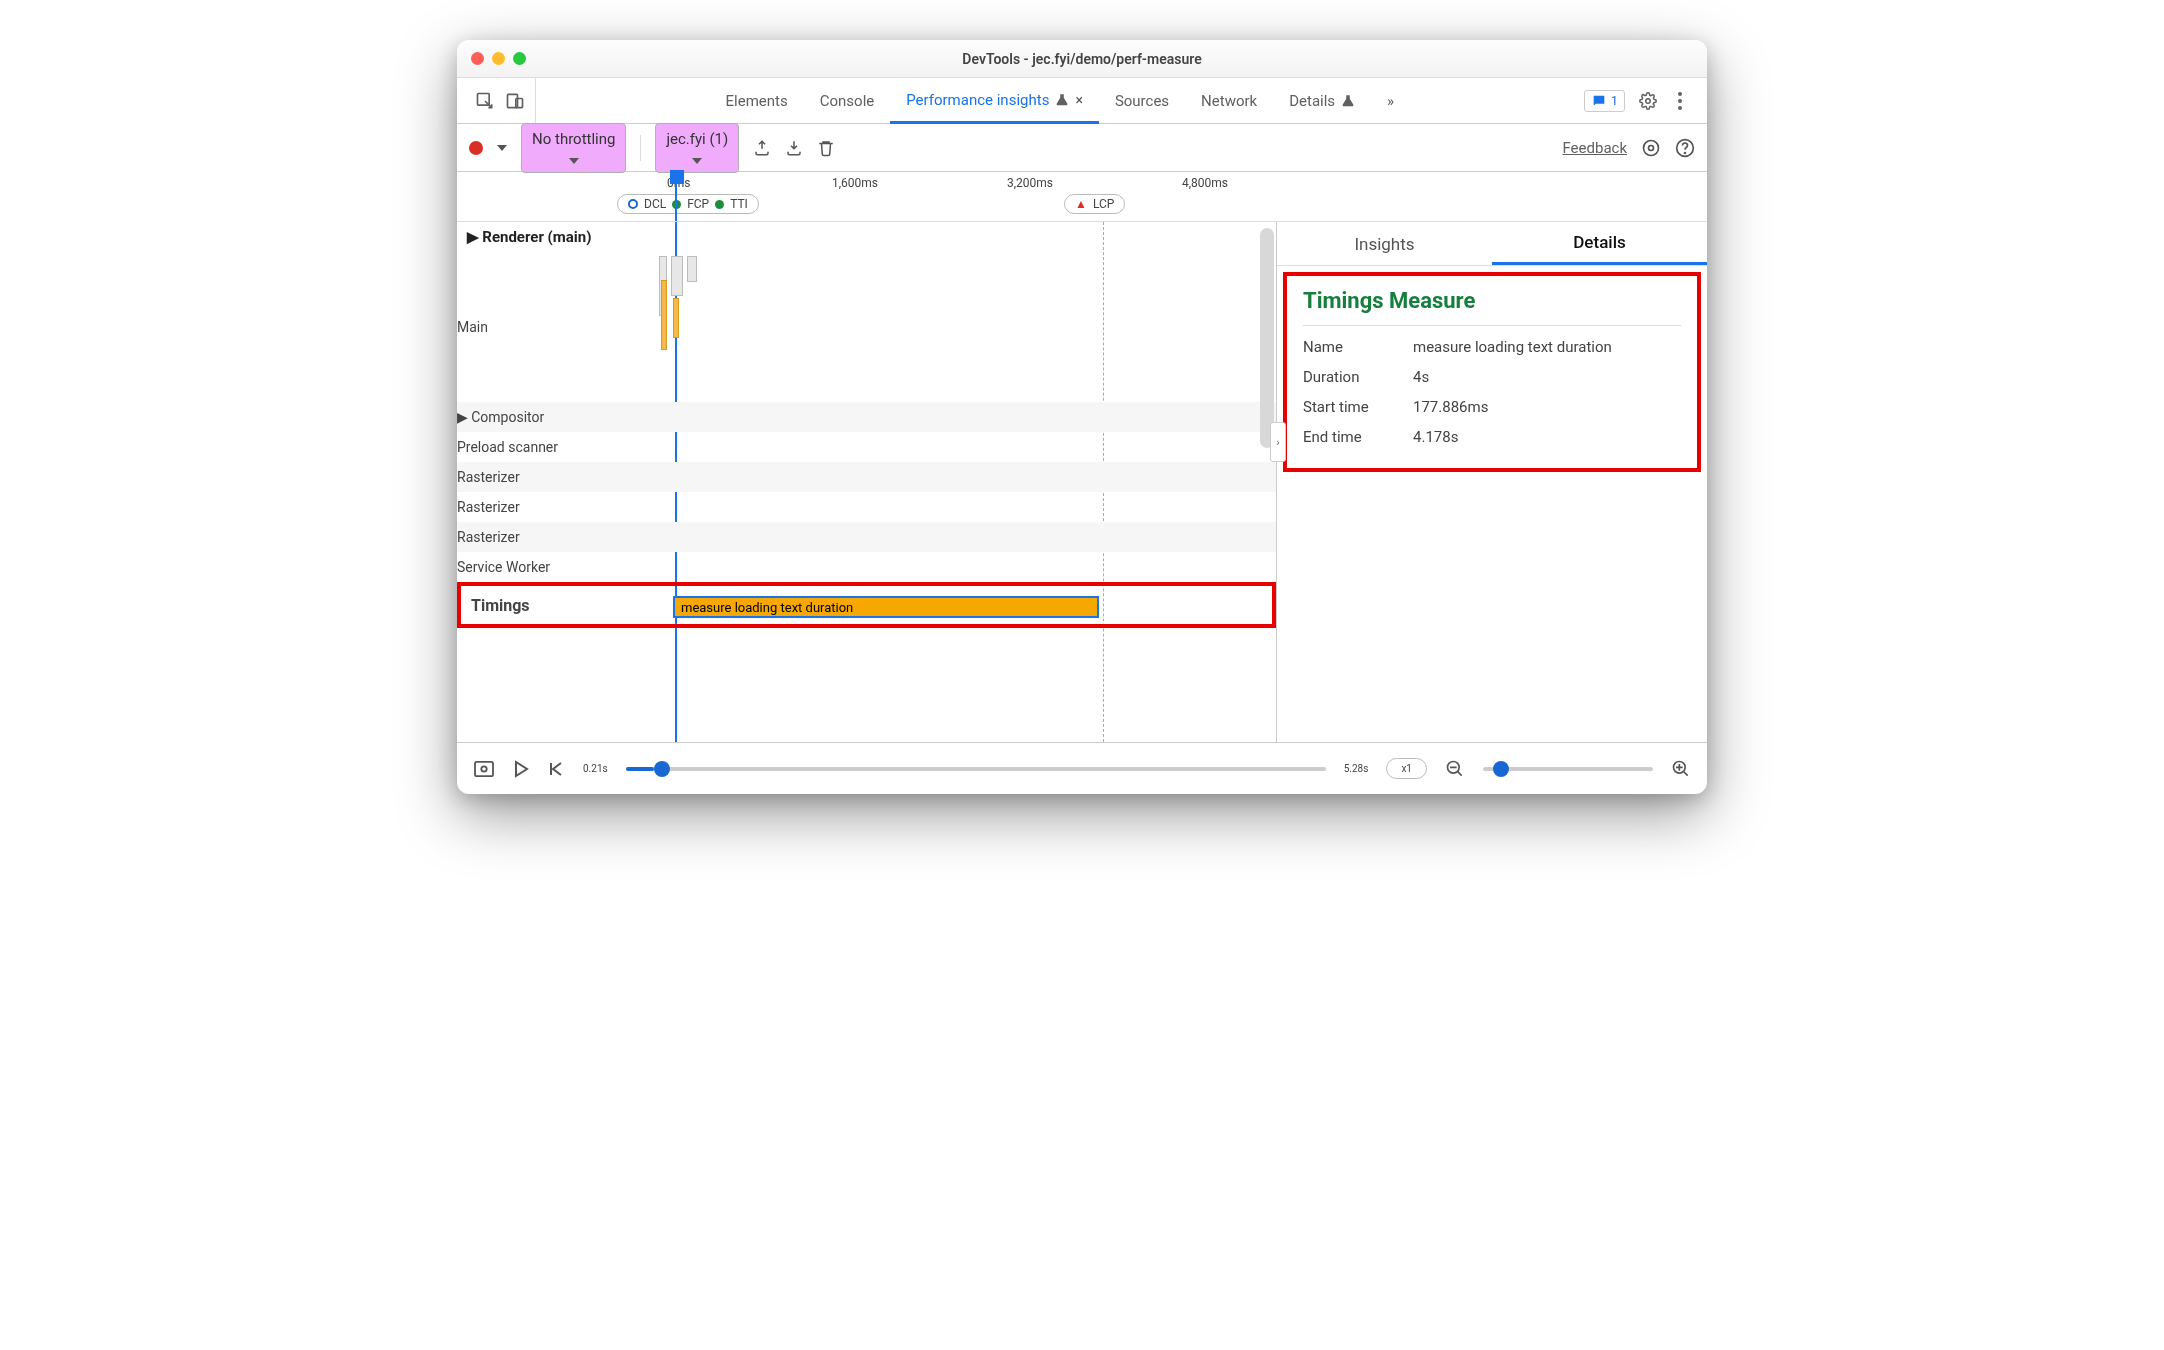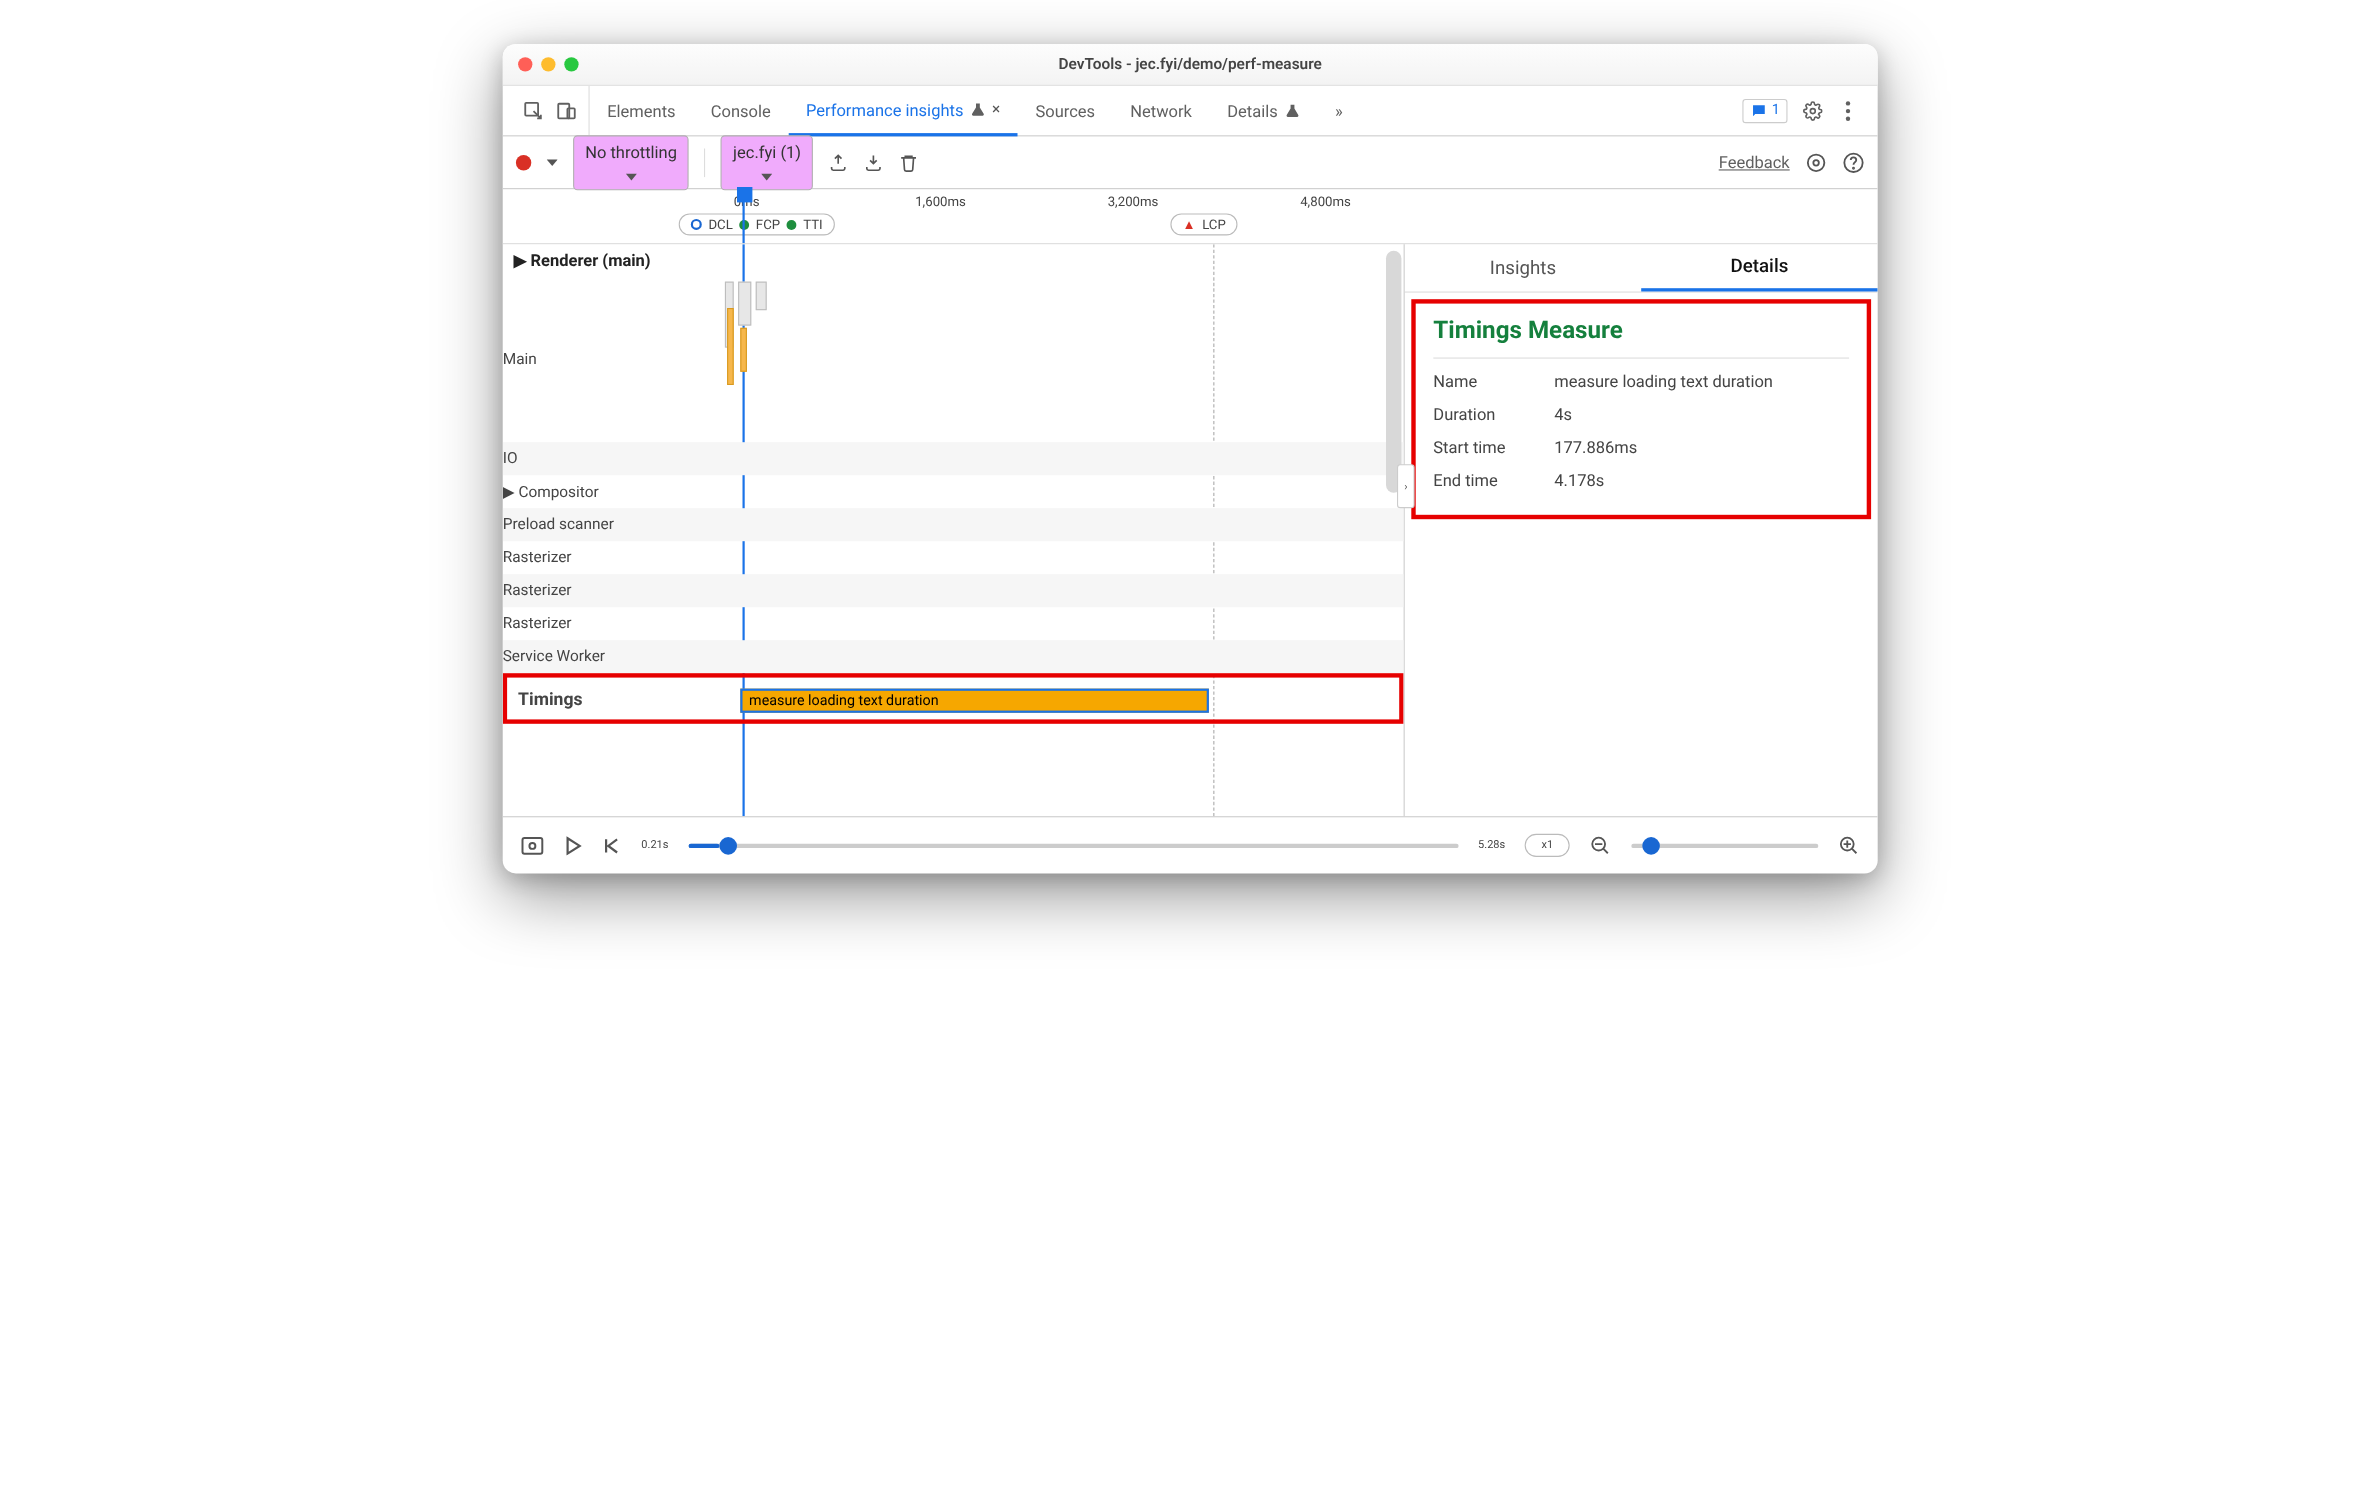--- a/index.html
+++ b/index.html
@@ -41,21 +41,21 @@
   .tabbar {
     height:46px;
     border-bottom:1px solid #ccc;
     display:flex;
     align-items:center;
     padding:0 8px;
     color:#606060;
     font-size:15px;
   }
   .tabbar .ico-group { display:flex; align-items:center; gap:10px; padding:0 10px; border-right:1px solid #ddd; height:100%;}
-  .tabs { display:flex; align-items:center; gap:0; height:100%; flex:1; }
+  .tabs { display:flex; align-items:center; gap:0; height:100%; flex:1;justify-content:center; }
   .tab { padding:0 16px; height:100%; display:flex; align-items:center; gap:6px; cursor:pointer; }
   .tab.active { color:#1a73e8; border-bottom:3px solid #1a73e8; margin-bottom:-1px; }
   .tab-close { font-size:14px; color:#555; }
   .right-icons { display:flex; align-items:center; gap:14px; padding-right:10px; }
   .badge-issues { display:flex; align-items:center; gap:4px; border:1px solid #ccc; border-radius:3px; padding:2px 6px; color:#1a73e8; font-size:13px;}
   .gear-ico, .kebab { width:18px; height:18px; display:flex; align-items:center; justify-content:center;}
   
   .toolbar {
     height:48px;
     border-bottom:1px solid #ccc;
@@ -313,24 +313,20 @@
             <div class="label">Main</div>
             <div class="lane">
               <div class="flame" style="left:2px; width:8px; top:4px; height:60px;"></div>
               <div class="flame" style="left:14px; width:12px; top:4px; height:40px;"></div>
               <div class="flame orange" style="left:4px; width:6px; top:28px; height:70px;"></div>
               <div class="flame orange" style="left:16px; width:6px; top:46px; height:40px;"></div>
               <div class="flame" style="left:30px; width:10px; top:4px; height:26px;"></div>
             </div>
           </div>
           <div class="row striped">
-              <div class="label">IO</div>
-              <div class="lane"></div>
-            </div>
-          <div class="row striped">
               <div class="label">▶ <span>Compositor</span></div>
               <div class="lane"></div>
             </div>
           <div class="row striped">
               <div class="label">Preload scanner</div>
               <div class="lane"></div>
             </div>
           <div class="row striped">
               <div class="label">Rasterizer</div>
               <div class="lane"></div>

